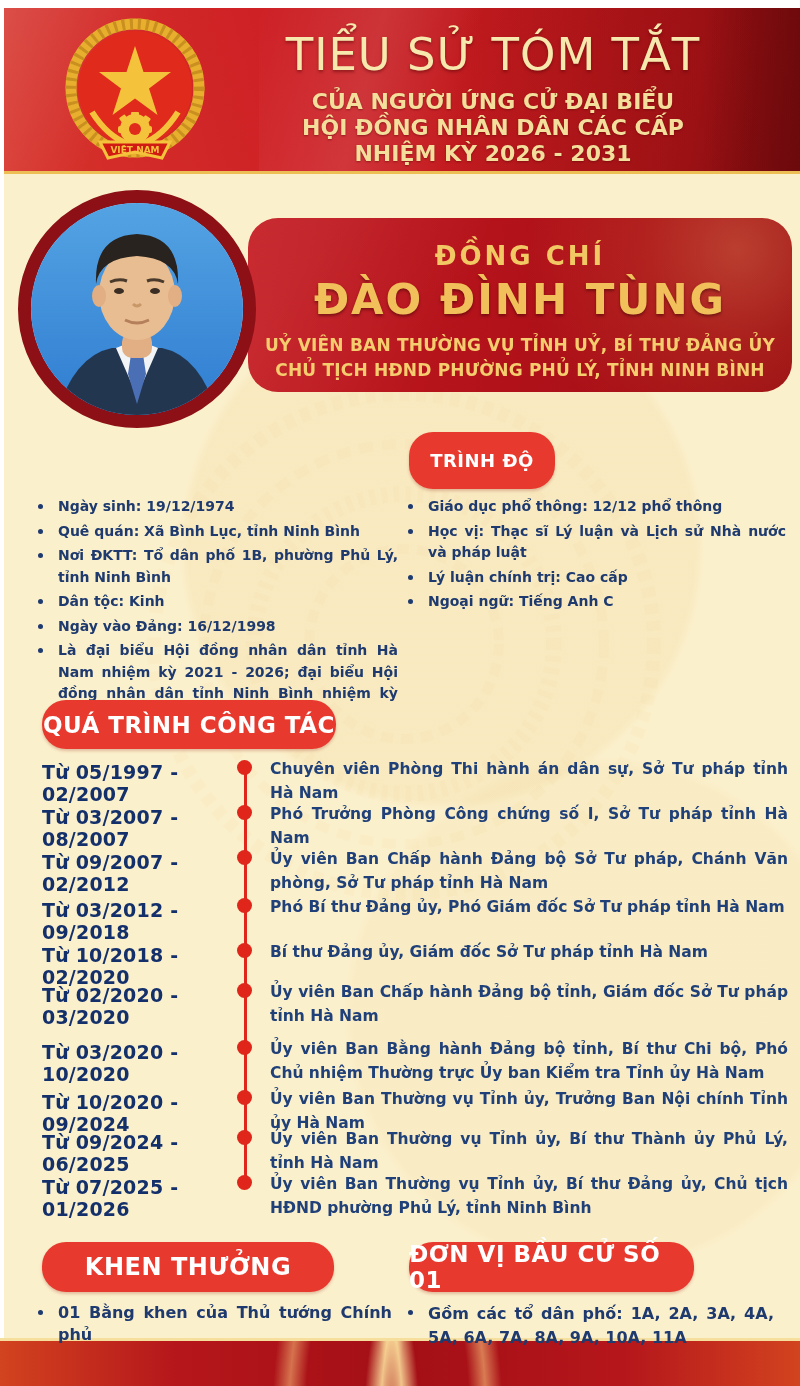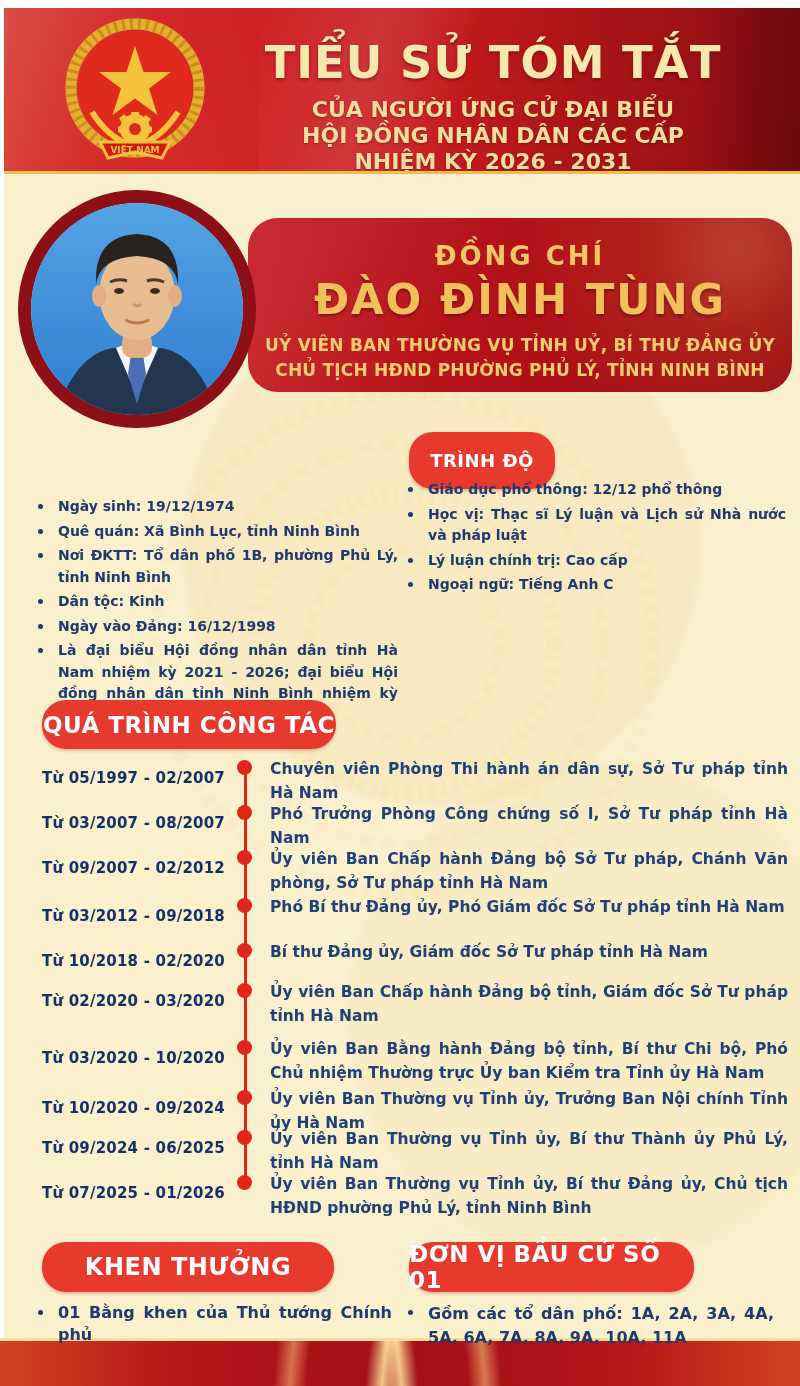--- a/index.html
+++ b/index.html
@@ -14,21 +14,21 @@
     background:
       linear-gradient(115deg, rgba(255,255,255,.14) 0%, rgba(255,255,255,0) 18%),
       linear-gradient(100deg, rgba(0,0,0,0) 55%, rgba(120,10,12,.45) 86%, rgba(90,6,8,.65) 100%),
       linear-gradient(75deg, #D7342B 0%, #CE2126 35%, #C01A1E 62%, #B31418 100%);
   }
   .header .fold1{position:absolute;left:32%;top:0;width:30%;height:100%;
     background:linear-gradient(105deg, rgba(255,255,255,0) 0%, rgba(255,255,255,.10) 45%, rgba(255,255,255,0) 80%);}
   .header .fold2{position:absolute;right:0;top:0;width:12%;height:100%;
     background:linear-gradient(90deg, rgba(0,0,0,0) 0%, rgba(96,8,10,.55) 100%);}
   .header-text{position:absolute;left:190px;right:8px;top:0;text-align:center;color:#F5E6A8;}
-  .header-title{margin-top:28px;font-size:45px;font-weight:bold;letter-spacing:1px;color:#F7E9AE;
+  .header-title{margin-top:20px;font-size:45px;font-weight:normal;letter-spacing:1px;color:#F7E9AE;
     text-shadow:0 2px 3px rgba(90,6,8,.5);}
   .header-sub{font-size:22px;font-weight:bold;line-height:26px;color:#F3DE9B;text-shadow:0 1px 2px rgba(90,6,8,.5);}
   .header-sub.first{margin-top:8px;}
   .gold-line{position:absolute;left:4px;right:0;top:171px;height:3px;background:#EDBE53;}
   
   .page-body{
     position:absolute;left:4px;right:0;top:174px;height:1167px;
     background:
       radial-gradient(circle at 55% 32%, rgba(233,195,120,.14) 0%, rgba(233,195,120,.14) 28%, rgba(233,195,120,0) 29%),
       radial-gradient(circle at 75% 72%, rgba(233,195,120,.10) 0%, rgba(233,195,120,.10) 24%, rgba(233,195,120,0) 25%),
@@ -62,21 +62,21 @@
     box-shadow:0 2px 3px rgba(150,30,20,.25);z-index:2;
   }
   
   .blist{position:absolute;z-index:2;}
   .bitem{display:flex;margin-bottom:3px;}
   .bdot{flex:0 0 auto;width:5px;height:5px;border-radius:50%;background:#1E3A6E;margin:8px 15px 0 6px;}
   .btext{flex:1;font-size:14px;line-height:21.5px;font-weight:bold;color:#1E3A6E;text-align:justify;}
   
   .tline{position:absolute;left:240px;top:596px;width:3px;height:416px;background:#E0251B;z-index:1;}
   .trow{position:absolute;left:38px;right:12px;z-index:2;}
-  .tdate{position:absolute;left:0;top:12px;width:200px;font-size:15px;font-weight:bold;color:#14306B;letter-spacing:.2px;}
+  .tdate{position:absolute;left:0;top:4px;width:200px;font-size:19px;font-weight:bold;color:#14306B;letter-spacing:.2px;}
   .tdot{position:absolute;left:195px;top:3px;width:15px;height:15px;border-radius:50%;background:#E0251B;}
   .trole{margin-left:228px;font-size:15.5px;line-height:24px;font-weight:bold;color:#1F4078;text-align:justify;}
   
   .footer{
     position:absolute;left:0;right:0;bottom:0;height:45px;border-top:3px solid #F6DE9C;
     background:
       radial-gradient(circle at -4% 160%, rgba(255,230,160,0) 50%, rgba(255,230,160,.85) 52%, rgba(255,230,160,0) 54%, rgba(255,210,130,0) 60%, rgba(255,210,130,.55) 62%, rgba(255,210,130,0) 64%),
       radial-gradient(circle at 104% 170%, rgba(255,230,160,0) 52%, rgba(255,230,160,.85) 54%, rgba(255,230,160,0) 56%, rgba(255,210,130,0) 63%, rgba(255,210,130,.5) 65%, rgba(255,210,130,0) 67%),
       linear-gradient(90deg, #D2431F 0%, #B5161B 22%, #A30F16 50%, #B5161B 78%, #D2431F 100%);
   }
@@ -181,21 +181,21 @@
         <span class="bdot"></span>
         <span class="btext">Ngày vào Đảng: 16/12/1998</span>
       </div>
     <div class="bitem">
         <span class="bdot"></span>
         <span class="btext">Là đại biểu Hội đồng nhân dân tỉnh Hà Nam nhiệm kỳ 2021 - 2026; đại biểu Hội đồng nhân dân tỉnh Ninh Bình nhiệm kỳ 2021 - 2026</span>
       </div>
   </div>
 
   <div class="ribbon" style="left:405px;top:258px;width:146px;height:57px;font-size:18px;">TRÌNH ĐỘ</div>
-  <div class="blist" style="left:398px;top:305px;width:384px;">
+  <div class="blist" style="left:398px;top:322px;width:384px;">
     <div class="bitem">
         <span class="bdot"></span>
         <span class="btext">Giáo dục phổ thông: 12/12 phổ thông</span>
       </div>
     <div class="bitem">
         <span class="bdot"></span>
         <span class="btext">Học vị: Thạc sĩ Lý luận và Lịch sử Nhà nước và pháp luật</span>
       </div>
     <div class="bitem">
         <span class="bdot"></span>

